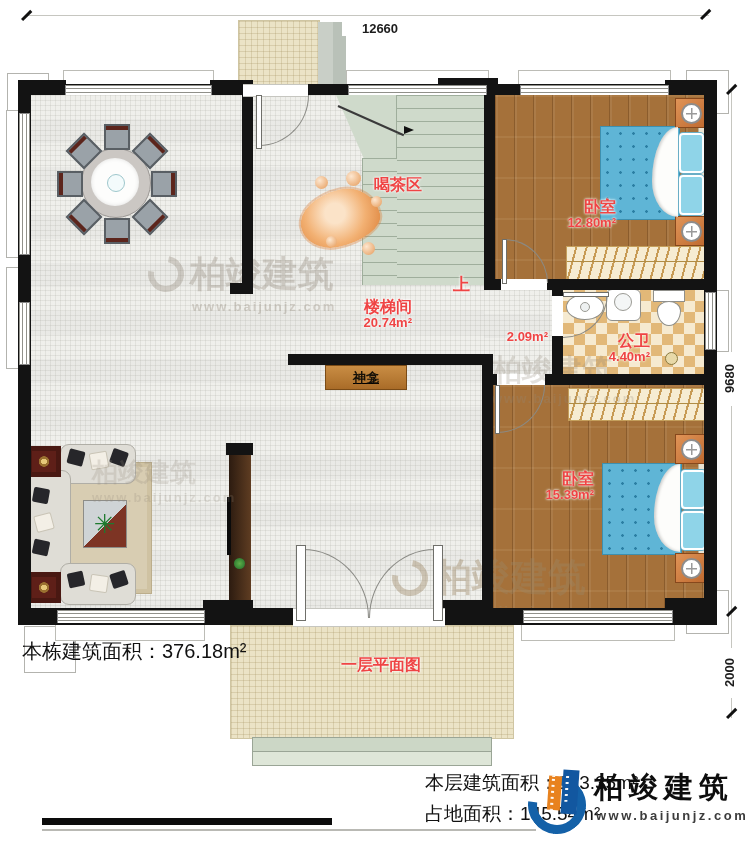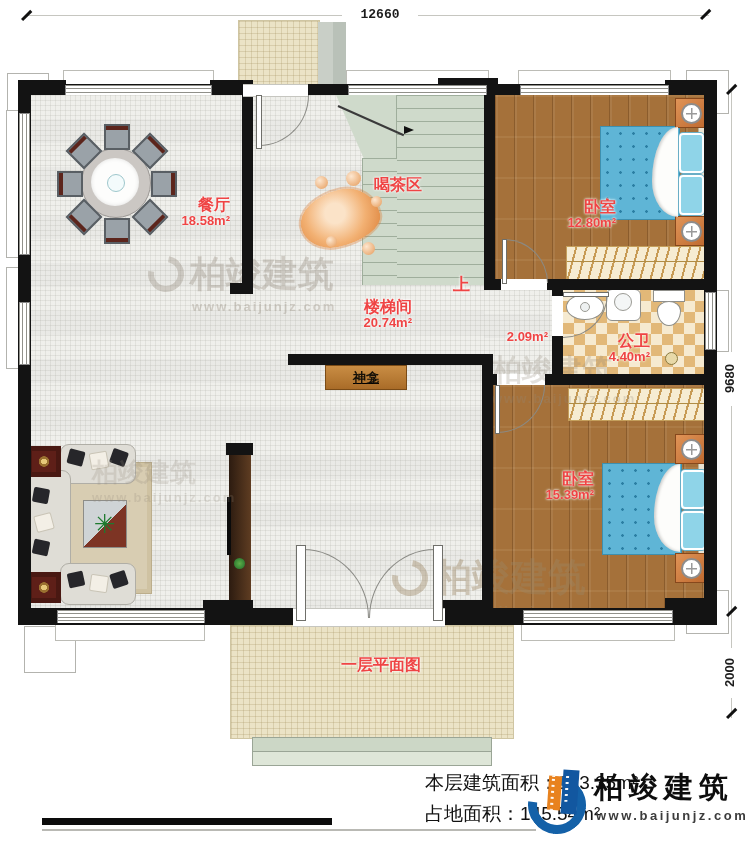--- a/index.html
+++ b/index.html
@@ -260,24 +260,20 @@
   <div class="arc arc-tr" style="left:504px;top:239px;width:43px;height:43px;"></div>
   <div class="leaf" style="left:563px;top:292px;width:44px;height:3px;"></div>
   <div class="arc arc-br" style="left:563px;top:293px;width:44px;height:44px;"></div>
   <div class="leaf" style="left:495px;top:385px;width:3px;height:47px;"></div>
   <div class="arc arc-br" style="left:497px;top:385px;width:47px;height:47px;"></div>
   <div class="leaf" style="left:296px;top:545px;width:8px;height:74px;"></div>
   <div class="arc arc-tr" style="left:303px;top:549px;width:65px;height:68px;"></div>
   <div class="leaf" style="left:433px;top:545px;width:8px;height:74px;"></div>
   <div class="arc arc-tl" style="left:369px;top:549px;width:65px;height:68px;"></div>
 
-  <div class="rlabel" style="left:150px;top:196px;width:80px;">
-    <span>餐厅</span>
-    <span class="area">18.58m²</span>
-  </div>
   <div class="rlabel" style="left:348px;top:176px;width:74px;">
     <span>喝茶区</span>
   </div>
   <div class="rlabel" style="left:334px;top:298px;width:78px;">
     <span>楼梯间</span>
     <span class="area">20.74m²</span>
   </div>
   <div class="rlabel" style="left:538px;top:198px;width:78px;">
     <span>卧室</span>
     <span class="area">12.80m²</span>
@@ -293,29 +289,32 @@
     <span>卧室</span>
     <span class="area">15.39m²</span>
   </div>
   <div class="rlabel" style="left:325px;top:656px;width:96px;">
     <span>一层平面图</span>
   </div>
 
   <div class="dimline" style="left:25px;top:15px;width:684px;height:1px;"></div>
   <div class="tick" style="left:20px;top:14px;"></div>
   <div class="tick" style="left:699px;top:13px;"></div>
-  <div class="dimtxt" style="left:342px;top:7px;width:76px;font-family:Liberation Mono, monospace;">12660</div>
+  <div class="dimtxt" style="left:342px;top:21px;width:76px;">12660</div>
   <div class="dimline" style="left:731px;top:90px;width:1px;height:522px;"></div>
   <div class="tick" style="left:725px;top:88px;"></div>
   <div class="tick" style="left:725px;top:610px;"></div>
   <div class="dimtxt dimv" style="left:722px;top:352px;height:54px;">9680</div>
   <div class="dimline" style="left:731px;top:612px;width:1px;height:106px;"></div>
   <div class="tick" style="left:725px;top:712px;"></div>
   <div class="dimtxt dimv" style="left:722px;top:648px;height:50px;">2000</div>
 
+  <div class="notes" style="left:22px;top:638px;">
+    <span>本栋建筑面积：</span><span>376.18m²</span>
+  </div>
 
   <div id="rule-thick"></div>
   <div id="rule-thin"></div>
   <div class="tbtext" style="left:425px;top:770px;">
     <span>本层建筑面积：</span><span>133.35m²</span>
   </div>
   <div class="tbtext" style="left:425px;top:801px;">
     <span>占地面积：</span><span>145.54m²</span>
   </div>
 

